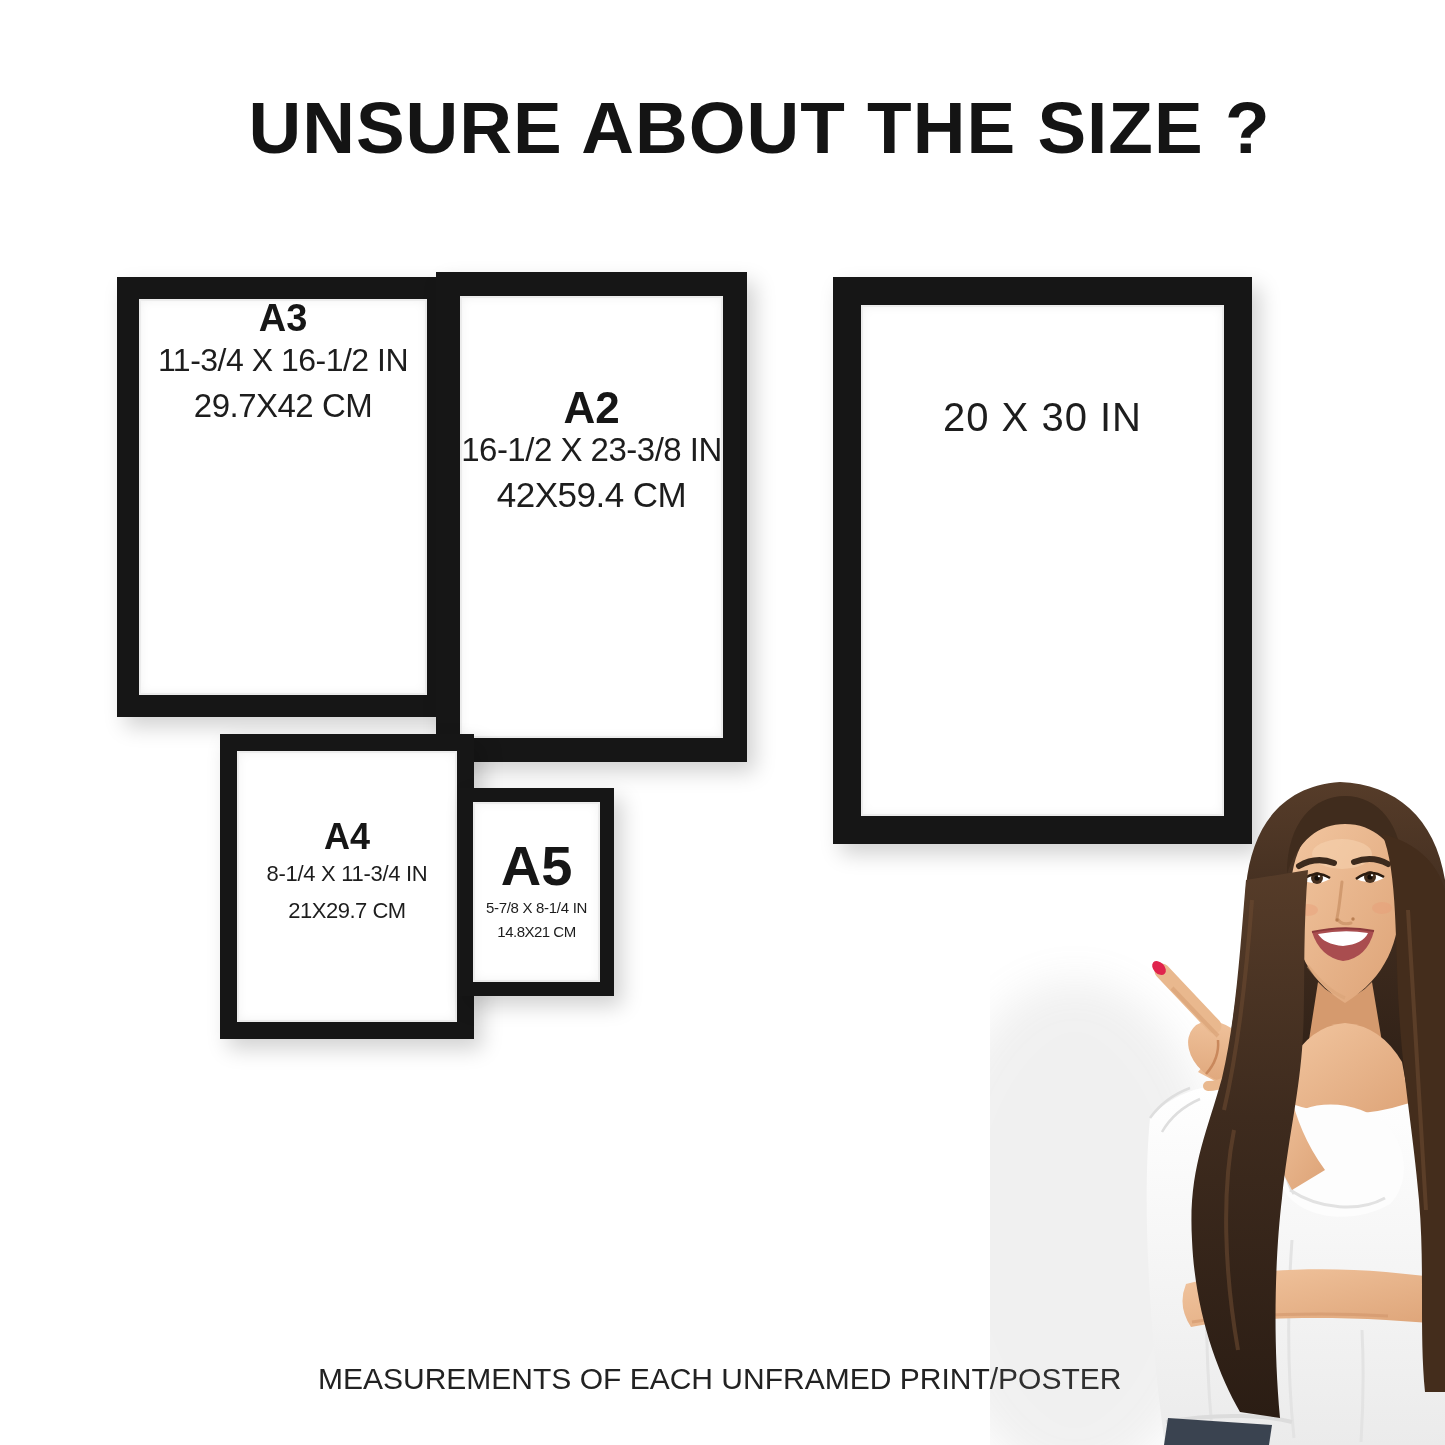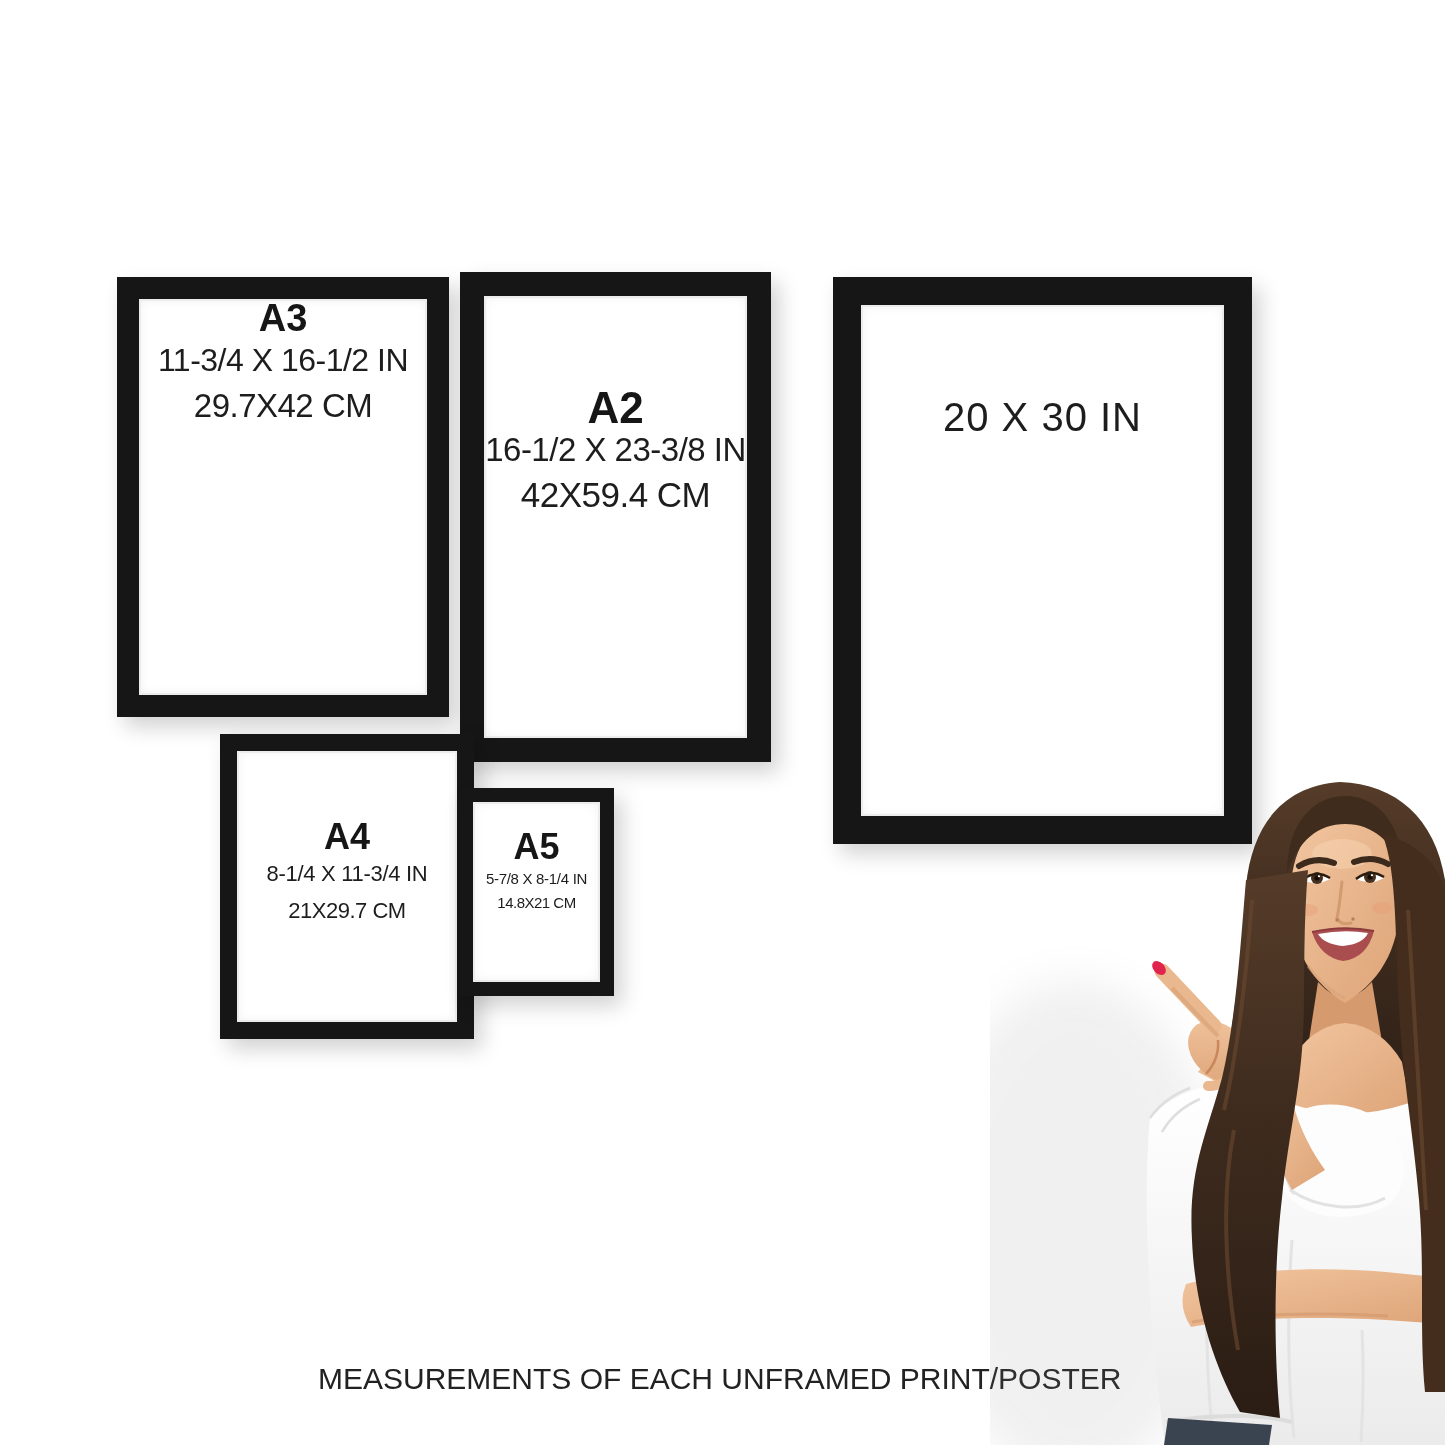--- a/index.html
+++ b/index.html
@@ -22,36 +22,36 @@
     display:flex; flex-direction:column; align-items:center; text-align:center;
   }
   .frame .ftitle { font-weight:700; color:#161616; }
   .frame .fline  { color:#1d1d1d; letter-spacing:-0.5px; white-space:nowrap; }
 
   .f-a3 { left:117px; top:277px; width:332px; height:440px; border-width:22px; }
   .f-a3 .ftitle { font-size:38px; line-height:1; }
   .f-a3 .fl1 { margin-top:6px; font-size:32px; line-height:1.1; }
   .f-a3 .fl2 { margin-top:10px; font-size:33px; line-height:1.1; }
 
-  .f-a2 { left:460px; top:272px; width:311px; height:490px; border-width:24px;text-align:right; }
+  .f-a2 { left:436px; top:272px; width:311px; height:490px; border-width:24px;text-align:right; }
   .f-a2 .ftitle { margin-top:90px; font-size:44px; line-height:1; }
   .f-a2 .fl1 { margin-top:2px; font-size:33px; line-height:1.1; }
   .f-a2 .fl2 { margin-top:8px; font-size:35px; line-height:1.1; }
 
   .f-2030 { left:833px; top:277px; width:419px; height:567px; border-width:28px; }
   .f-2030 .fl1 { margin-top:90px; font-size:40px; line-height:1.12; letter-spacing:1px; }
   .f-2030 .fl2 { font-size:40px; line-height:1.12; letter-spacing:1px; }
 
   .f-a4 { left:220px; top:734px; width:254px; height:305px; border-width:17px; }
   .f-a4 .ftitle { margin-top:68px; font-size:36px; line-height:1; }
   .f-a4 .fl1 { margin-top:6px; font-size:22px; line-height:1.2; letter-spacing:-0.3px; }
   .f-a4 .fl2 { margin-top:11px; font-size:22px; line-height:1.2; }
 
   .f-a5 { left:459px; top:788px; width:155px; height:208px; border-width:14px; }
-  .f-a5 .ftitle { margin-top:27px; font-size:36px; line-height:1; }
+  .f-a5 .ftitle { margin-top:36px; font-size:56px; line-height:1; }
   .f-a5 .fl1 { margin-top:4px; font-size:15px; line-height:1.3; letter-spacing:-0.3px; }
   .f-a5 .fl2 { margin-top:4px; font-size:15px; line-height:1.3; }
 
   
   .logo {
     position:absolute; left:97px; top:1217px; width:172px; height:172px;
     border-radius:50%; background:#171717; color:#ffffff;
     display:flex; flex-direction:column; align-items:center; justify-content:center;
     padding-top:4px;
   }
@@ -65,20 +65,21 @@
   }
 
   
   .woman { position:absolute; right:0; bottom:0; width:455px; height:675px; }
 </style>
 </head>
 <body>
 
 <div class="canvas">
 
+  <h1 class="title">UNSURE ABOUT THE SIZE ?</h1>
 
   <div class="frame f-a3">
     <div class="ftitle">A3</div>
     <div class="fline fl1">11-3/4 X 16-1/2 IN</div>
     <div class="fline fl2">29.7X42 CM</div>
   </div>
 
   <div class="frame f-a2">
     <div class="ftitle">A2</div>
     <div class="fline fl1">16-1/2 X 23-3/8 IN</div>

